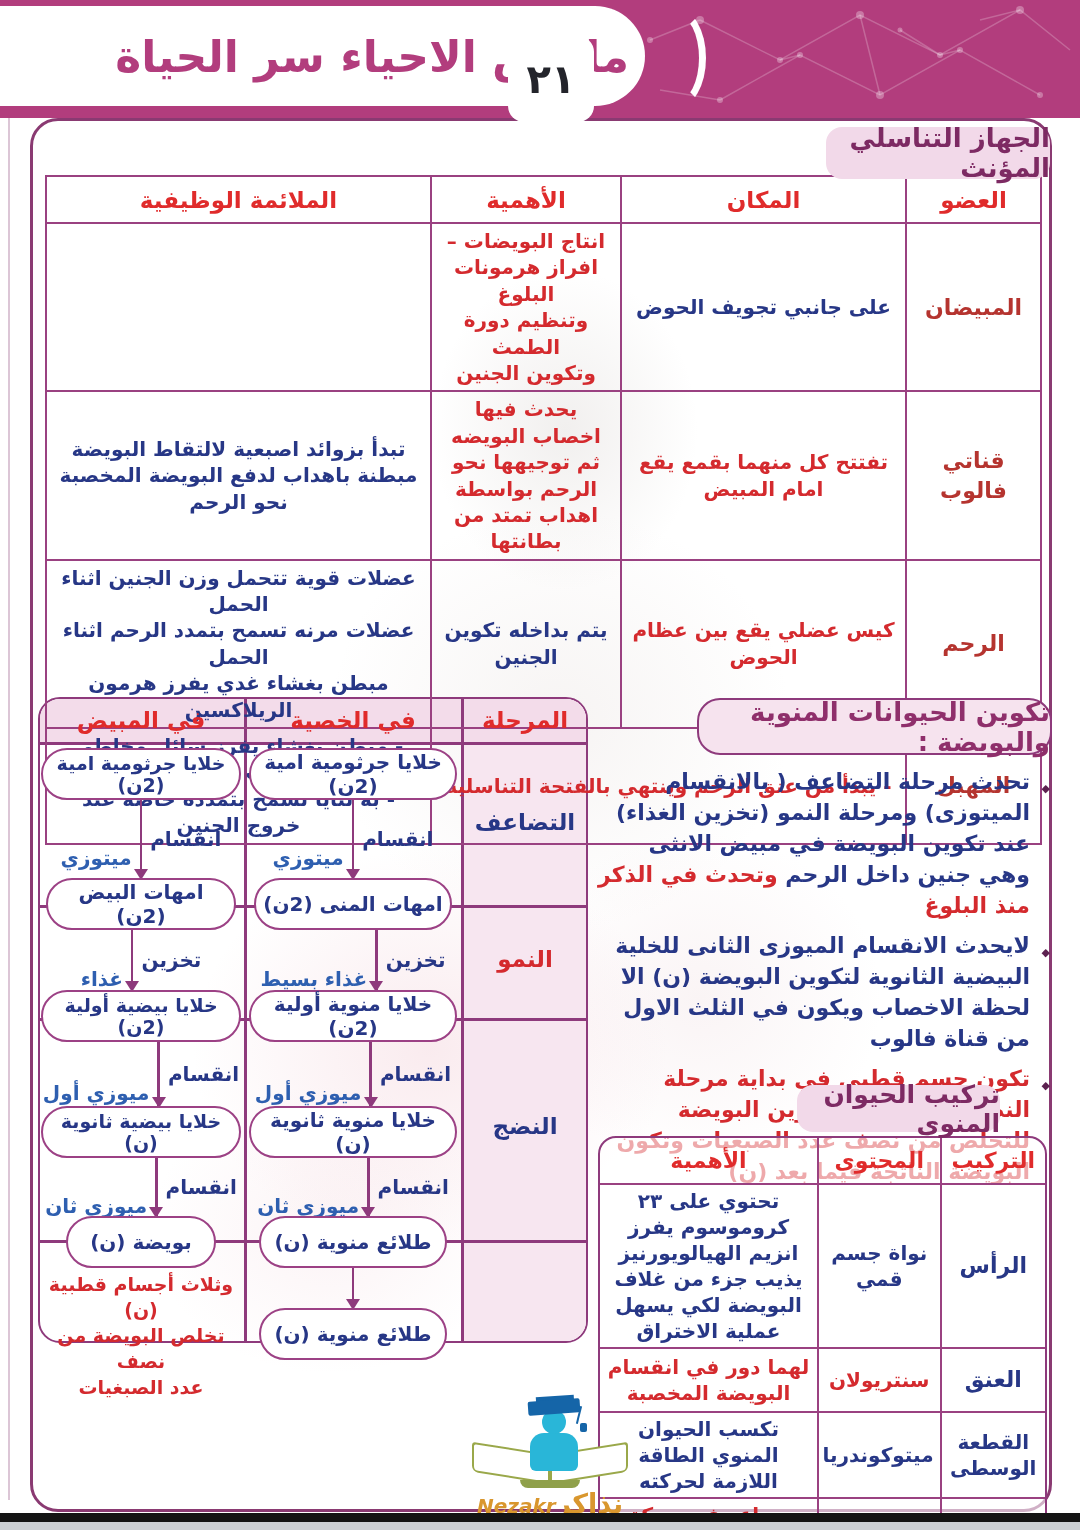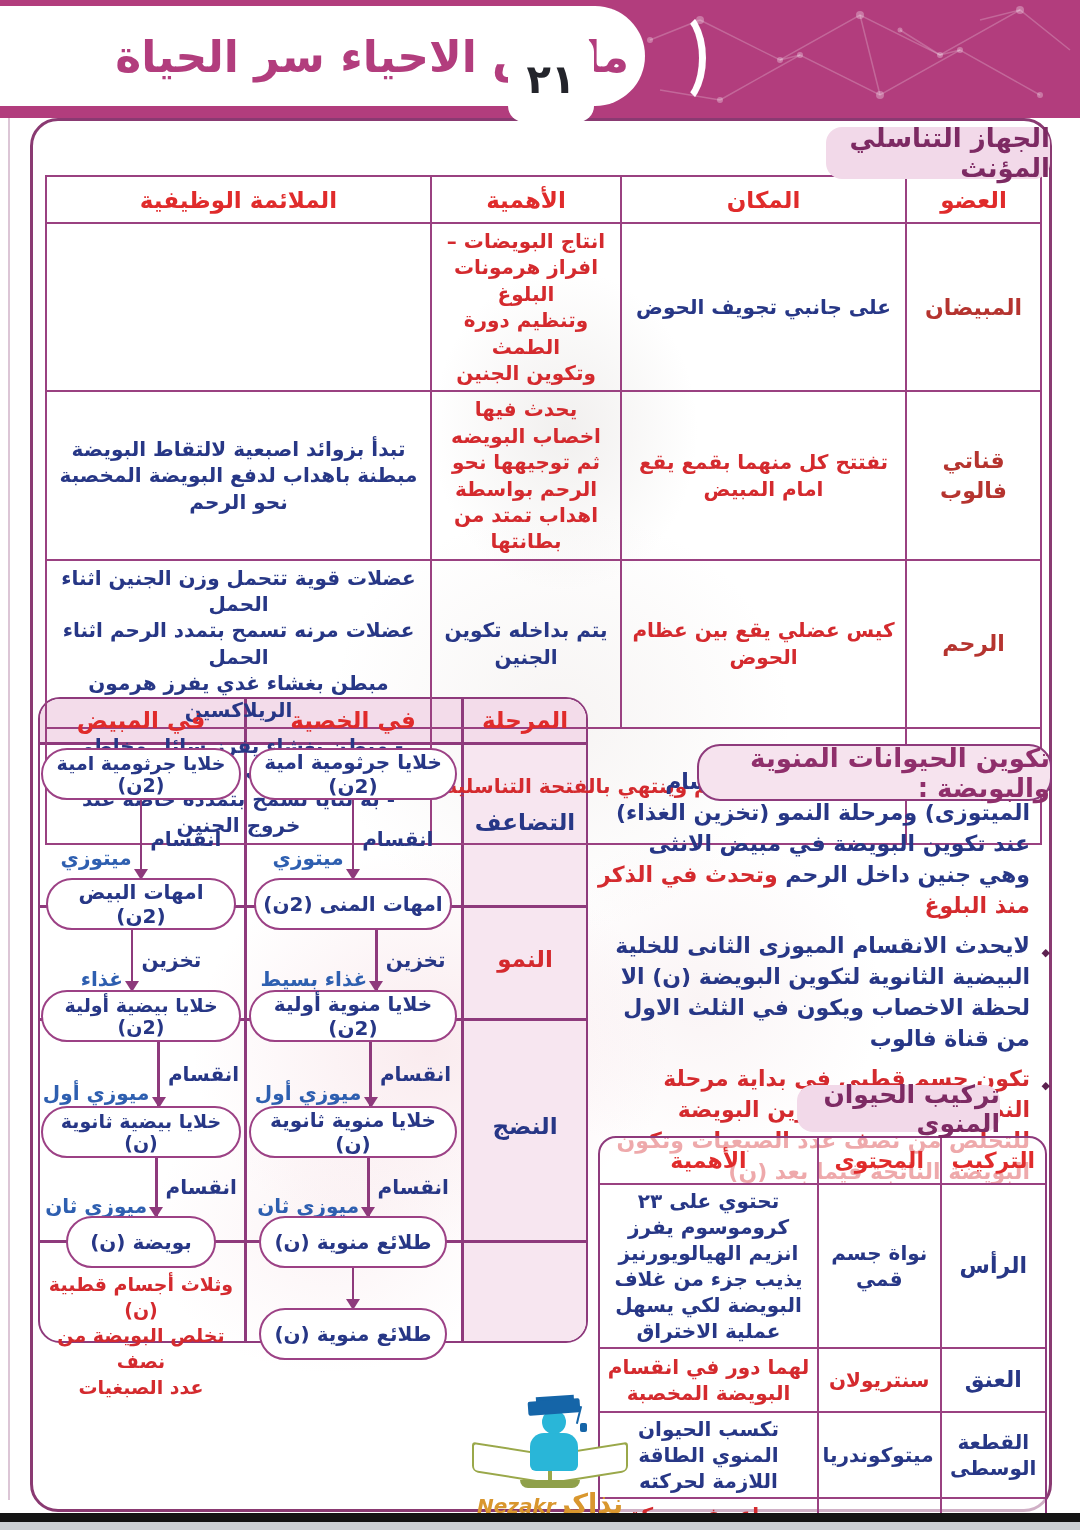--- a/index.html
+++ b/index.html
@@ -49,21 +49,21 @@
     position:absolute; left:30px; top:118px; width:1022px; height:1394px; z-index:1;
     border:3px solid #8a3a72; border-radius:28px; background:transparent;
   }
   .badge {
     position:absolute; z-index:5; background:#f2d9e9; border-radius:16px;
     display:flex; align-items:center; justify-content:center;
     color:#7d2a63; font-weight:bold;
   }
   .badge-repro { left:826px; top:127px; width:224px; height:52px; font-size:26px; }
   .badge-gameto { left:697px; top:698px; width:355px; height:57px; font-size:26px;
-    background:#f6e3ee; border:2.5px solid #8e3a7c; border-radius:23px; color:#8f2f6b;margin-top:46px; }
+    background:#f6e3ee; border:2.5px solid #8e3a7c; border-radius:23px; color:#8f2f6b; }
   .badge-sperm { left:797px; top:1085px; width:203px; height:47px; font-size:25px; }
   
   table { border-collapse:collapse; table-layout:fixed; }
   .t1 { position:absolute; left:45px; top:175px; width:995px; z-index:4; }
   .t1 th, .t1 td { border:2.5px solid #9a4181; padding:4px 8px; text-align:center; vertical-align:middle; font-weight:bold; }
   .t1 th { font-size:23px; height:47px; }
   .t-head { color:#e02b2b; }
   .t-red { color:#d42a2e; }
   .t-blue { color:#273786; }
   .t-maroon { color:#b5342f; }

